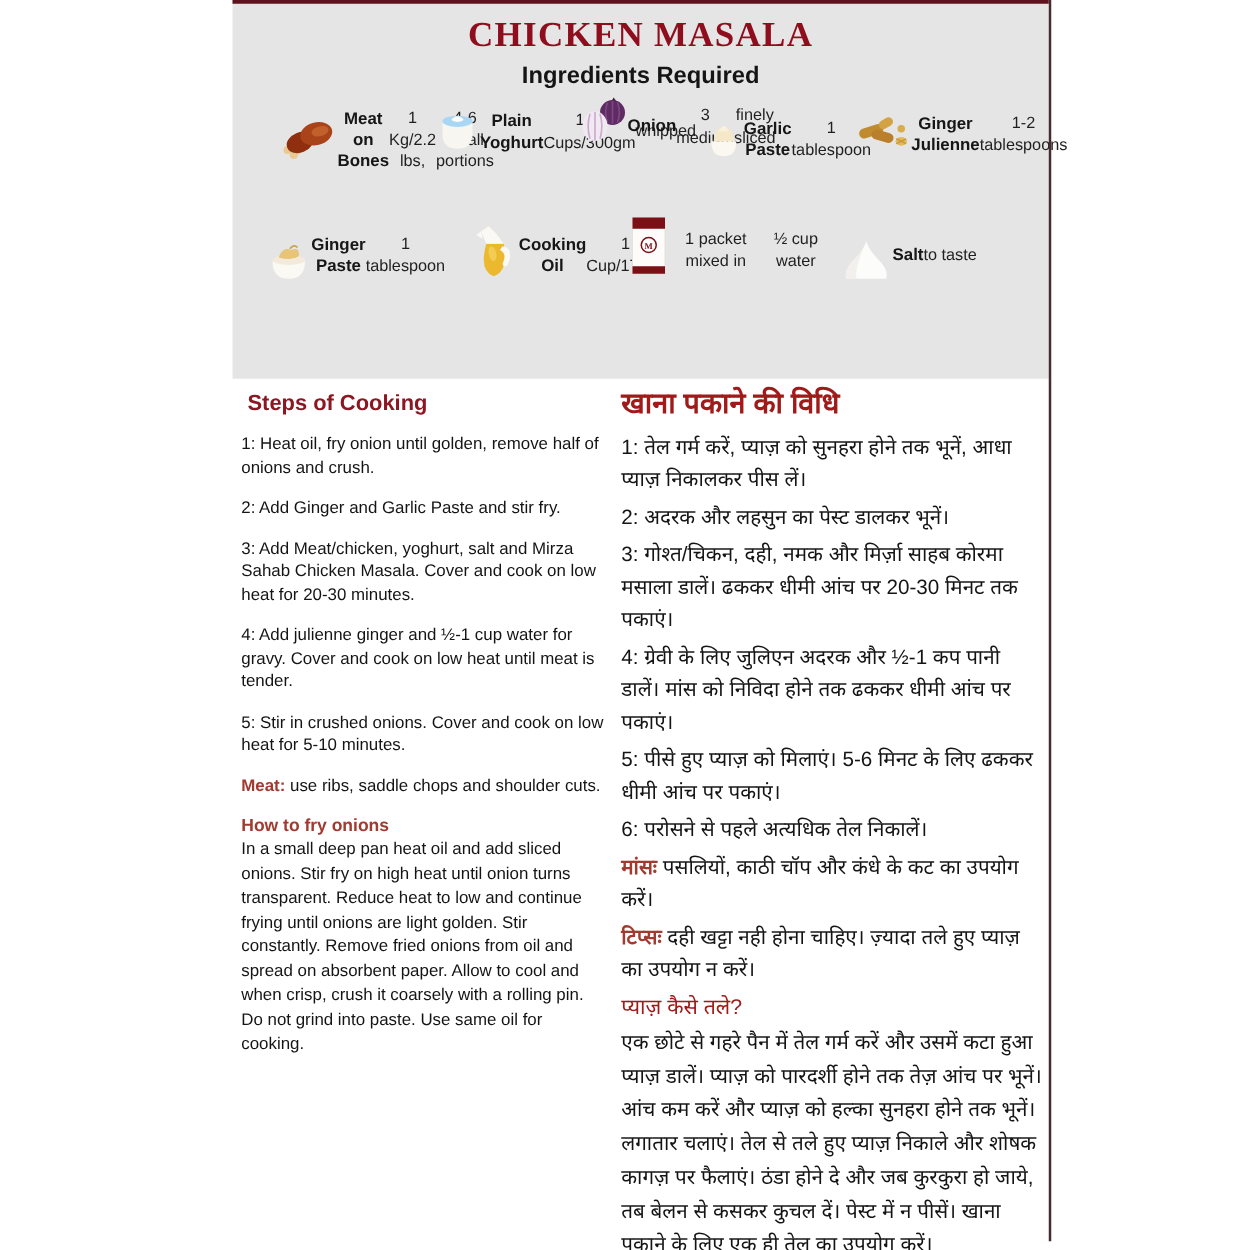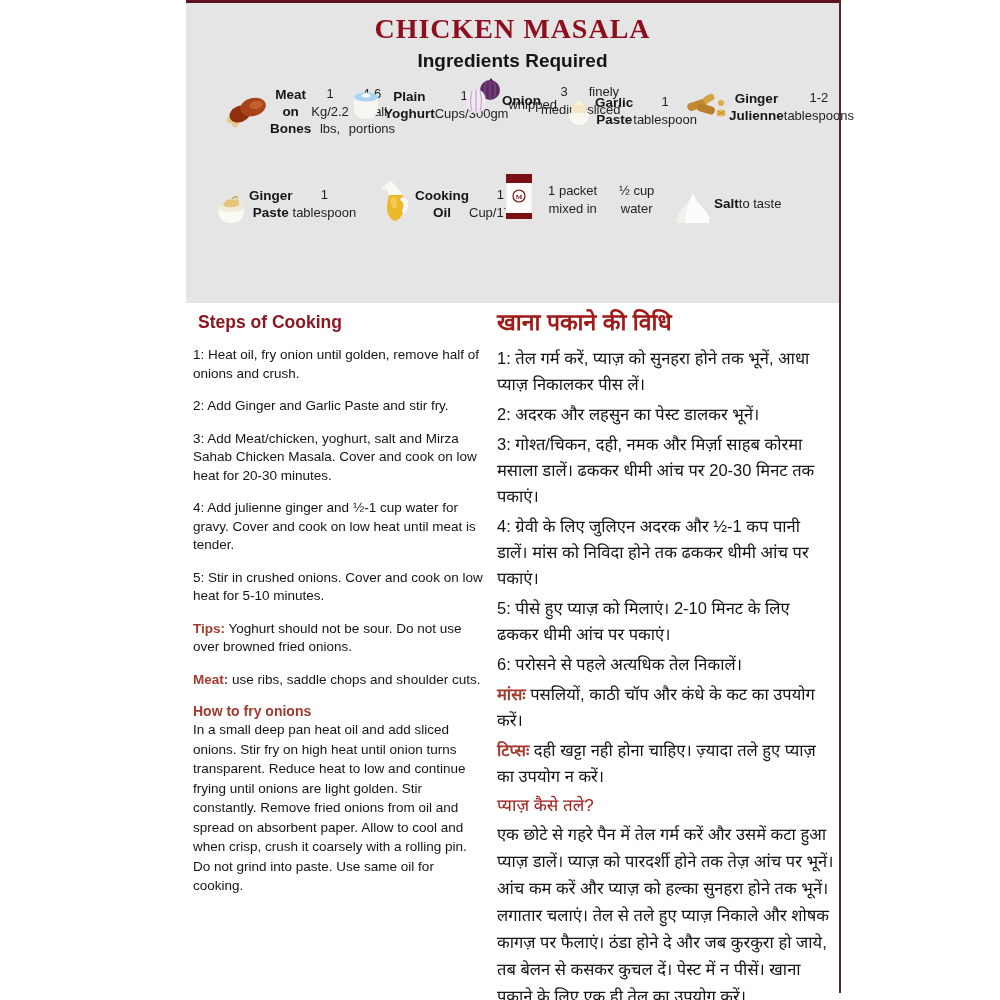--- a/index.html
+++ b/index.html
@@ -203,33 +203,32 @@
 
   <div class="right-rule"></div>
 
   <div class="col-en">
     <div class="en-heading">Steps of Cooking</div>
     <p class="en-step">1: Heat oil, fry onion until golden, remove half of onions and crush.</p>
     <p class="en-step">2: Add Ginger and Garlic Paste and stir fry.</p>
     <p class="en-step">3: Add Meat/chicken, yoghurt, salt and Mirza Sahab Chicken Masala. Cover and cook on low heat for 20-30 minutes.</p>
     <p class="en-step">4: Add julienne ginger and ½-1 cup water for gravy. Cover and cook on low heat until meat is tender.</p>
     <p class="en-step">5: Stir in crushed onions. Cover and cook on low heat for 5-10 minutes.</p>
-    <p class="en-note"><span class="red-label">Tips:</span><span> Yoghurt should not be sour. Do not use over browned fried onions.</span></p>
     <p class="en-note"><span class="red-label">Meat:</span><span> use ribs, saddle chops and shoulder cuts.</span></p>
     <div class="en-subheading">How to fry onions</div>
     <p class="en-para">In a small deep pan heat oil and add sliced onions. Stir fry on high heat until onion turns transparent. Reduce heat to low and continue frying until onions are light golden. Stir constantly.  Remove fried onions from oil and spread on absorbent paper. Allow to cool and when crisp, crush it coarsely with a rolling pin. Do not grind into paste. Use same oil for cooking.</p>
   </div>
 
   <div class="col-hi">
     <div class="hi-heading">खाना पकाने की विधि</div>
     <p class="hi-step">1: तेल गर्म करें, प्याज़ को सुनहरा होने तक भूनें, आधा प्याज़ निकालकर पीस लें।</p>
     <p class="hi-step">2: अदरक और लहसुन का पेस्ट डालकर भूनें।</p>
     <p class="hi-step">3: गोश्त/चिकन, दही, नमक और मिर्ज़ा साहब कोरमा मसाला डालें। ढककर धीमी आंच पर 20-30 मिनट तक पकाएं।</p>
     <p class="hi-step">4: ग्रेवी के लिए जुलिएन अदरक और ½-1 कप पानी डालें। मांस को निविदा होने तक ढककर धीमी आंच पर पकाएं।</p>
-    <p class="hi-step">5: पीसे हुए प्याज़ को मिलाएं। 2-10 मिनट के लिए ढककर धीमी आंच पर पकाएं।</p>
+    <p class="hi-step">5: पीसे हुए प्याज़ को मिलाएं। 5-6 मिनट के लिए ढककर धीमी आंच पर पकाएं।</p>
     <p class="hi-step">6: परोसने से पहले अत्यधिक तेल निकालें।</p>
     <p class="hi-note"><span class="red-label">मांसः</span><span> पसलियों, काठी चॉप और कंधे के कट का उपयोग करें।</span></p>
     <p class="hi-note"><span class="red-label">टिप्सः</span><span> दही खट्टा नही होना चाहिए। ज़्यादा तले हुए प्याज़ का उपयोग न करें।</span></p>
     <div class="hi-subheading">प्याज़ कैसे तले?</div>
     <p class="hi-para">एक छोटे से गहरे पैन में तेल गर्म करें और उसमें कटा हुआ प्याज़ डालें। प्याज़ को पारदर्शी होने तक तेज़ आंच पर भूनें। आंच कम करें और प्याज़ को हल्का सुनहरा होने तक भूनें। लगातार चलाएं। तेल से तले हुए प्याज़ निकाले और शोषक कागज़ पर फैलाएं। ठंडा होने दे और जब कुरकुरा हो जाये, तब बेलन से कसकर कुचल दें। पेस्ट में न पीसें। खाना पकाने के लिए एक ही तेल का उपयोग करें।</p>
   </div>
 
 </div>
 
 </body></html>

